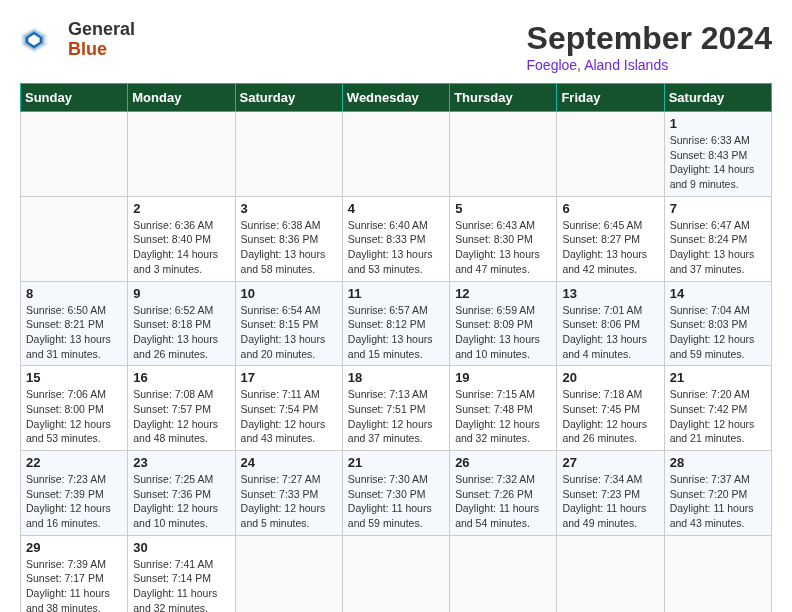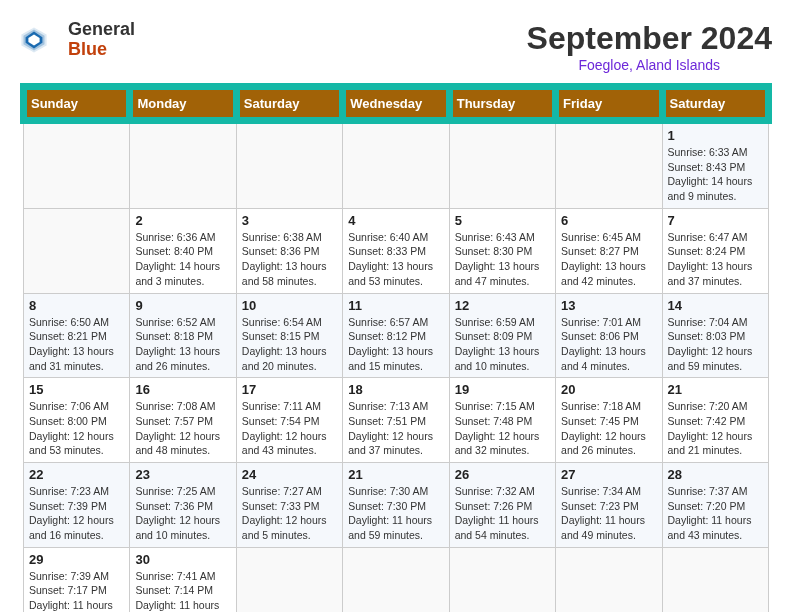--- a/index.html
+++ b/index.html
@@ -26,45 +26,45 @@
       font-weight: bold;
       line-height: 1.1;
     }
     .logo-text span.general { color: #333; }
     .logo-text span.blue { color: #1a6ab0; }
     .logo-icon {
       width: 28px;
       height: 28px;
     }
     .title-block {
-      text-align: center;
+      text-align: left;
       margin-left: 8px;
     }
     .month-title {
       font-size: 32px;
       font-weight: bold;
       color: #333;
     }
     .location {
       font-size: 14px;
       color: #6d28d9;
     }
     .calendar {
       width: 100%;
       border-collapse: collapse;
       font-size: 11px;
     }
     .calendar thead tr th {
-      background-color: #a16207;
+      background-color: #14532d;
       color: #fff;
       padding: 6px 4px;
       text-align: left;
       font-size: 13px;
       font-weight: bold;
-      border: 7px solid #14b8a6;
+      border: 1px solid #14b8a6;
     }
     .calendar tbody tr td {
       border: 1px solid #ccc;
       vertical-align: top;
       padding: 4px 5px;
       background: #fff;
       min-height: 80px;
       width: 14.28%;
     }
     .calendar tbody tr:nth-child(odd) td {

